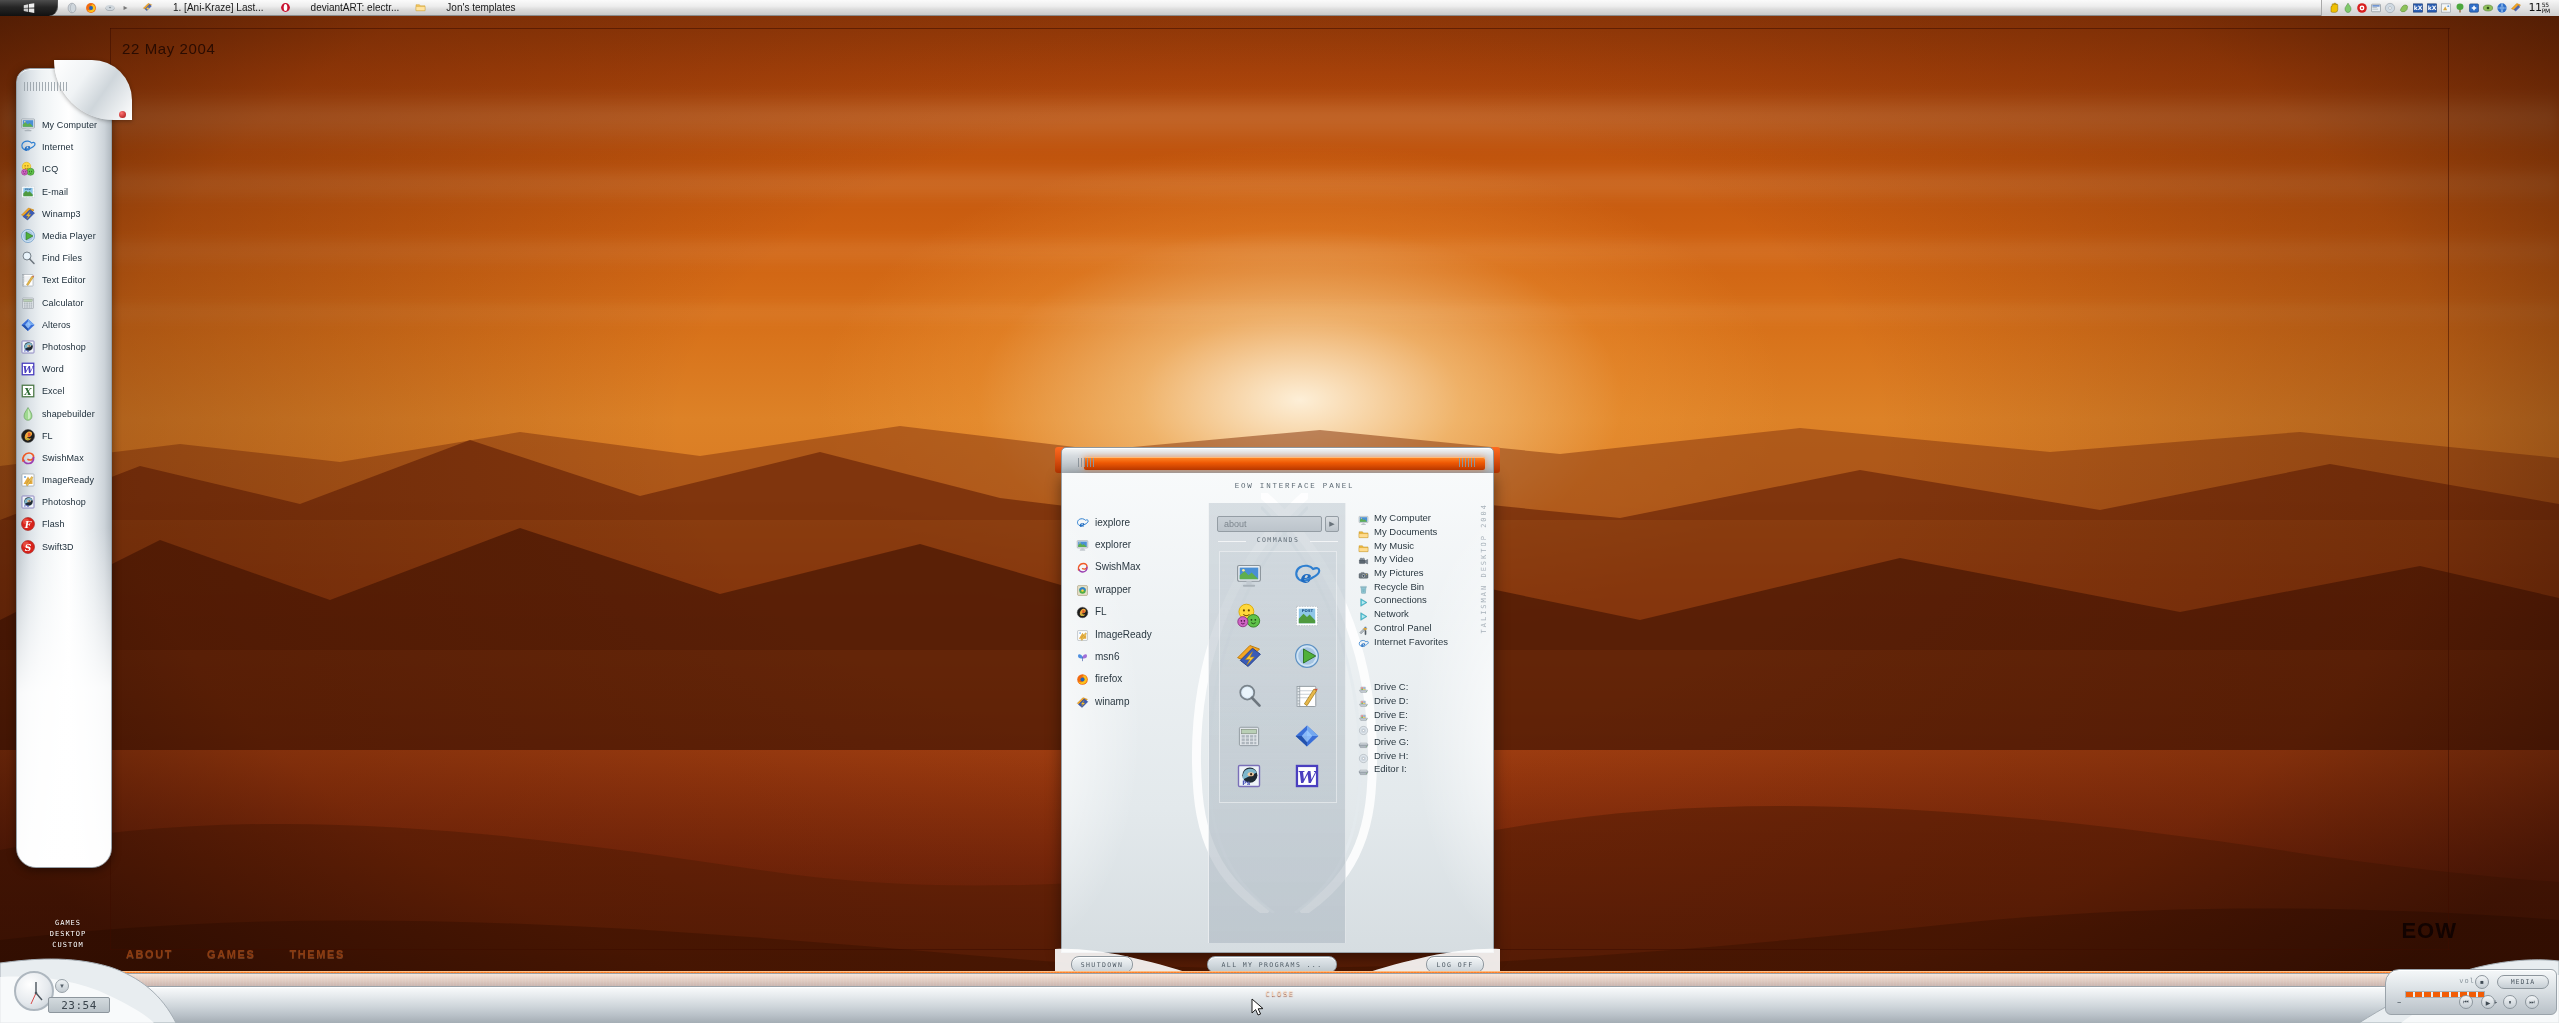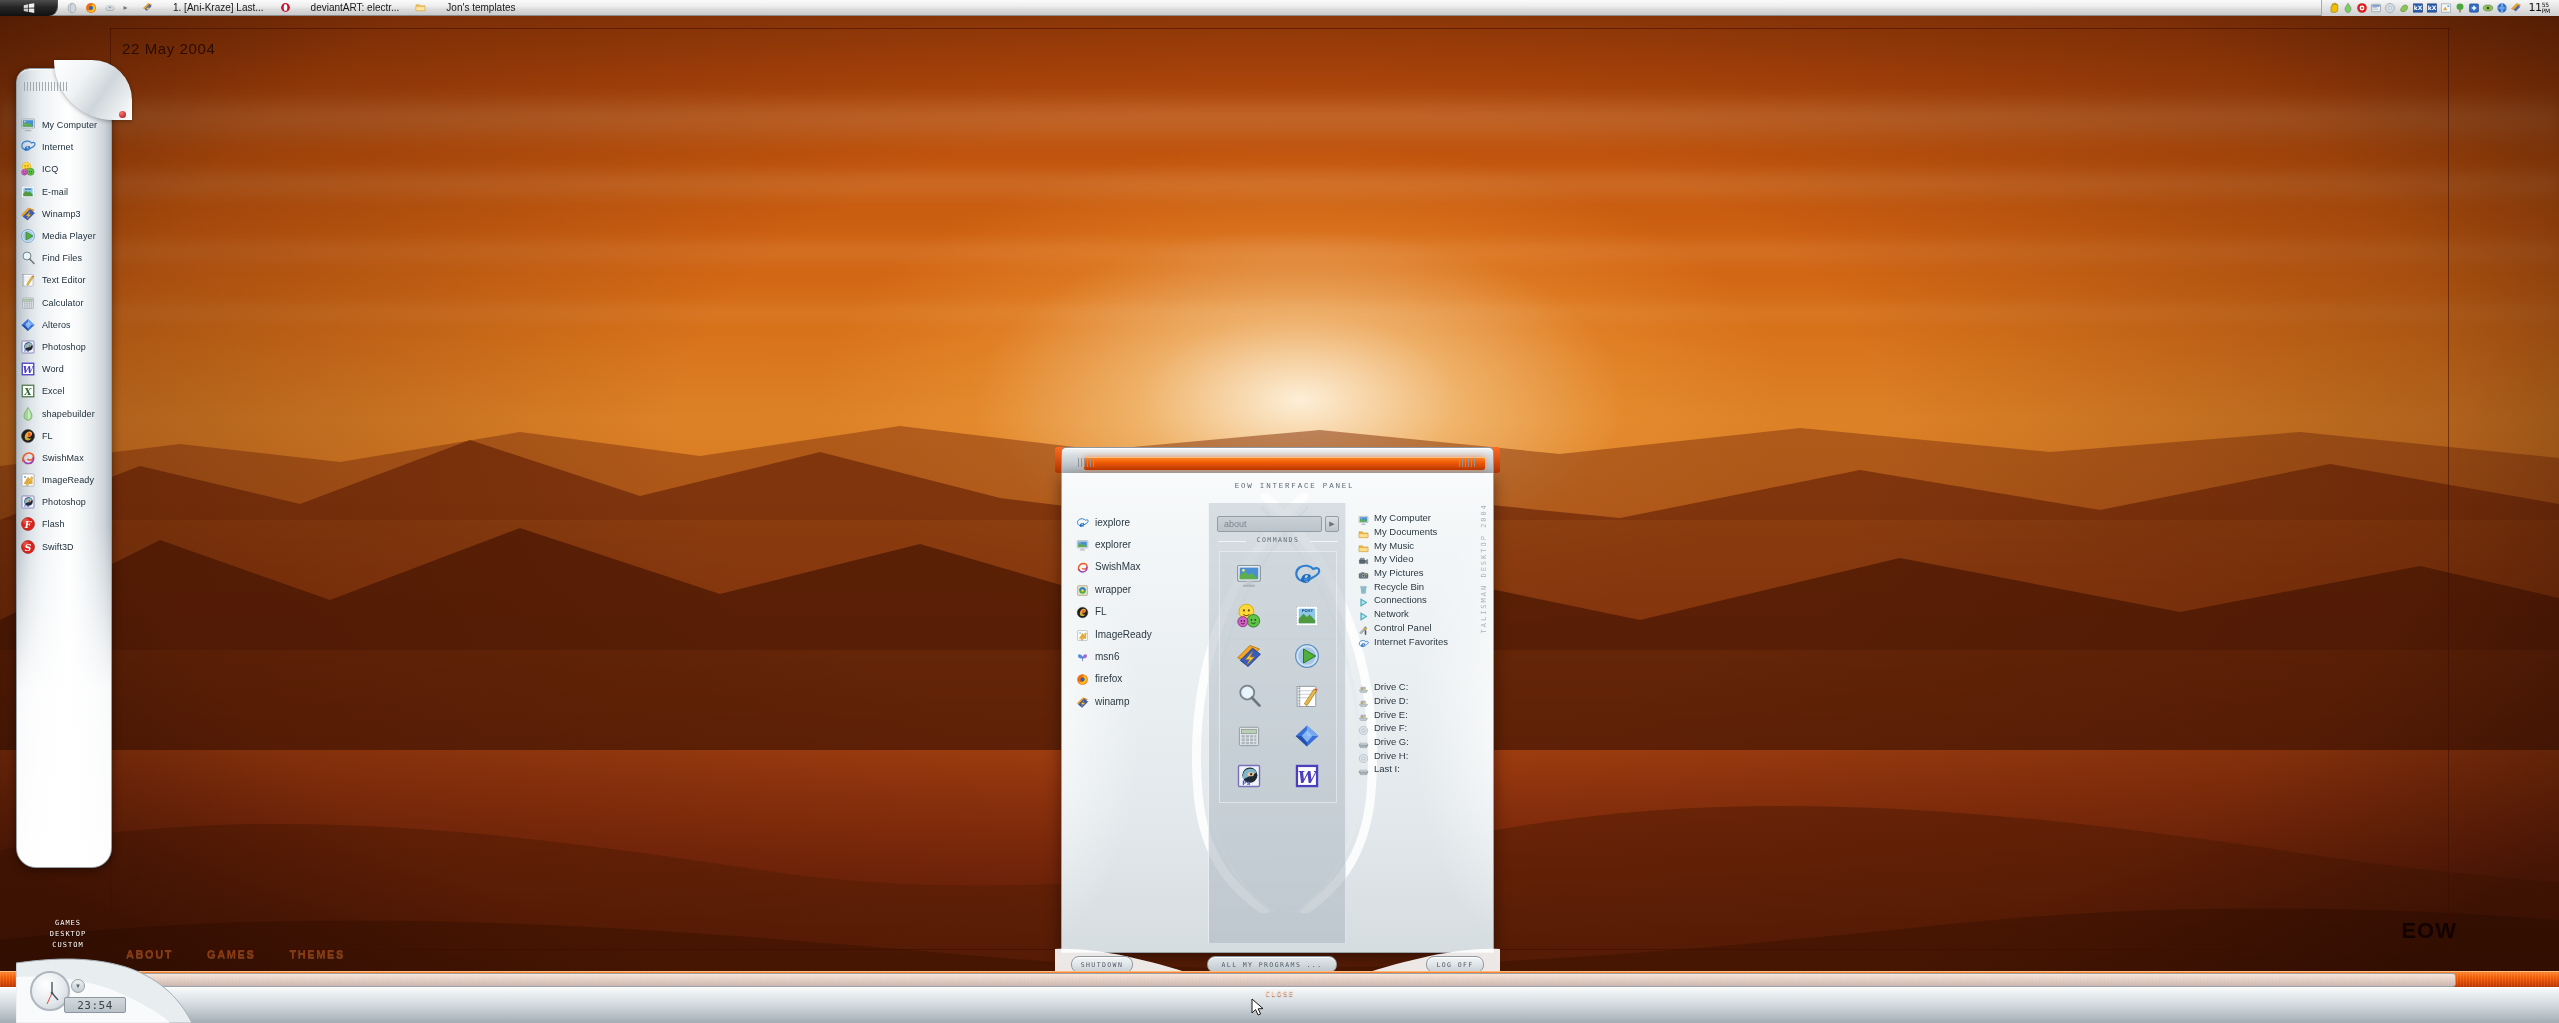--- a/index.html
+++ b/index.html
@@ -295,21 +295,21 @@
     position:absolute; left:0; top:26px; width:2559px; height:36px;
     background:linear-gradient(to bottom,#f7f9fa 0%,#e7ebee 22%,#cfd6db 52%,#b9c1c8 78%,#a4adb4 100%);
     border-top:1px solid #ffffff;
   }
   #bottomTrack {
     position:absolute; left:96px; top:12px; width:2360px; height:14px;
     background:linear-gradient(to bottom, rgba(245,248,250,.85), rgba(205,213,219,.8));
     border:1px solid #9aa3aa; border-radius:3px;
   }
   #clockPod {
-    position:absolute; left:16px; top:-8px; width:176px; height:70px;
+    position:absolute; left:0px; top:-8px; width:176px; height:70px;
     z-index:3;
   }
   #clockFace {
     position:absolute; left:14px; top:18px; width:40px; height:40px; border-radius:50%;
     background:radial-gradient(circle at 38% 32%, #ffffff 0%, #e6eaee 55%, #c2cad1 100%);
     border:2px solid #aeb7bf;
   }
   #clockDigits {
     position:absolute; left:48px; top:44px; width:62px; height:16px;
     background:linear-gradient(to bottom,#d3dade,#b9c2c8);
@@ -1085,21 +1085,21 @@
               <circle cx="16" cy="16" r="3.2" fill="#ffffff" stroke="#8a939a" stroke-width="1"></circle>
             </svg></span>
           <span class="lb">Drive H:</span>
         </div>
         <div class="placeRow">
           <span class="ic"><svg viewBox="0 0 32 32" width="11" height="11">
               <path d="M3 17 L29 17 L25 25 L7 25 Z" fill="#aeb7bf" stroke="#6b747c" stroke-width="1.1"></path>
               <path d="M6 12 L26 12 L29 17 L3 17 Z" fill="#dde4ea" stroke="#6b747c" stroke-width="1.1"></path>
               <circle cx="24" cy="21" r="1.3" fill="#5fae4e"></circle>
             </svg></span>
-          <span class="lb">Last I:</span>
+          <span class="lb">Editor I:</span>
         </div>
       </div>
 
     <div id="vertBrand">TALISMAN DESKTOP 2004</div>
   </div>
 
   <svg id="panelWings" viewBox="0 0 445 46" preserveAspectRatio="none">
     <path d="M0,46 L0,8 C40,6 90,18 140,34 C160,40 176,44 186,46 Z" fill="#ffffff" opacity=".9"></path>
     <path d="M445,46 L445,8 C405,6 355,18 305,34 C285,40 269,44 259,46 Z" fill="#ffffff" opacity=".9"></path>
   </svg>
@@ -1128,17 +1128,34 @@
         <line x1="20" y1="20" x2="20" y2="9" stroke="#4b545c" stroke-width="1.4"></line>
         <line x1="20" y1="20" x2="26" y2="27" stroke="#4b545c" stroke-width="1.4"></line>
         <line x1="20" y1="20" x2="15" y2="31" stroke="#d02020" stroke-width=".8"></line>
         <circle cx="20" cy="20" r="1.3" fill="#4b545c"></circle>
       </svg>
     </div>
     <div id="clockDrop">▼</div>
     <div id="clockDigits">23:54</div>
   </div>
 
+  <div id="mediaPod">
+    <svg style="position:absolute;left:0;top:0;width:200px;height:68px;" viewBox="0 0 200 68" preserveAspectRatio="none">
+      <path d="M200,68 L200,6 C166,2 120,8 84,24 C50,38 22,54 0,68 Z" fill="#e8edf0" stroke="#a5aeb5" stroke-width="1"></path>
+      <path d="M200,68 L200,20 C168,18 130,24 98,38 C74,48 54,58 42,68 Z" fill="#ffffff" opacity=".65"></path>
+    </svg>
+    <div id="mediaShell"></div>
+    <div id="volLabel">vol</div>
+    <div id="volBars"></div>
+    <div id="volMinus">−</div>
+    <div id="volPlus">+</div>
+    <div id="mediaLabel">MEDIA</div>
+    <div class="mbtn" style="right:70px; top:20px;">■</div>
+    <div class="mbtn" style="right:86px; top:40px;">⏮</div>
+    <div class="mbtn" style="right:64px; top:40px;">▶</div>
+    <div class="mbtn" style="right:42px; top:40px;">⏸</div>
+    <div class="mbtn" style="right:20px; top:40px;">⏭</div>
+  </div>
 </div>
 
 <svg id="cursor" width="14" height="20" viewBox="0 0 14 20">
   <path d="M1,1 L1,15 L4.6,11.6 L7,17 L9.6,16 L7.2,10.8 L12,10.6 Z" fill="#ffffff" stroke="#1a1a1a" stroke-width="1"></path>
 </svg>
 
 </body></html>

